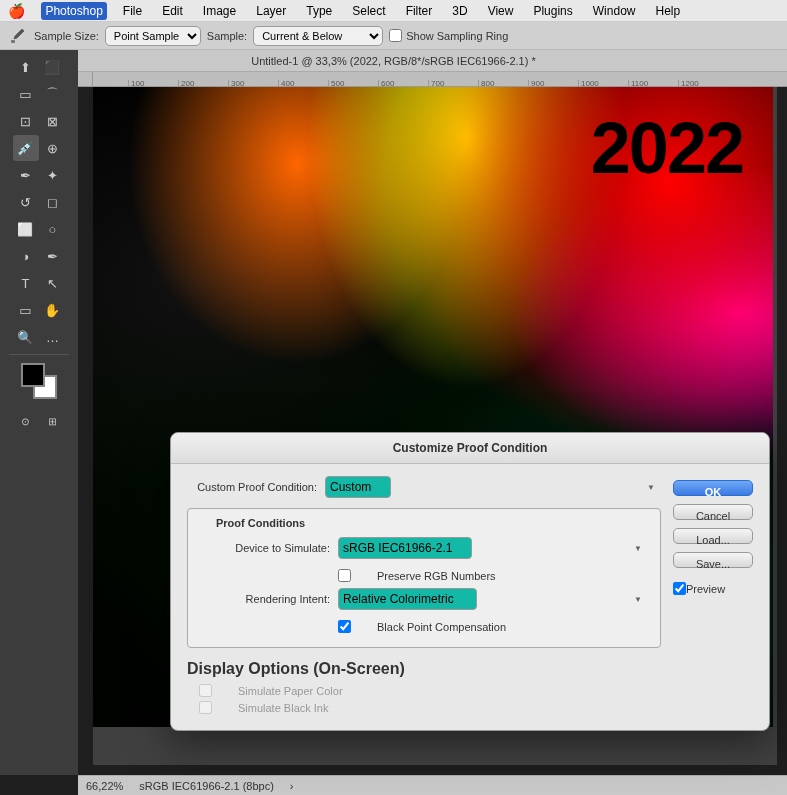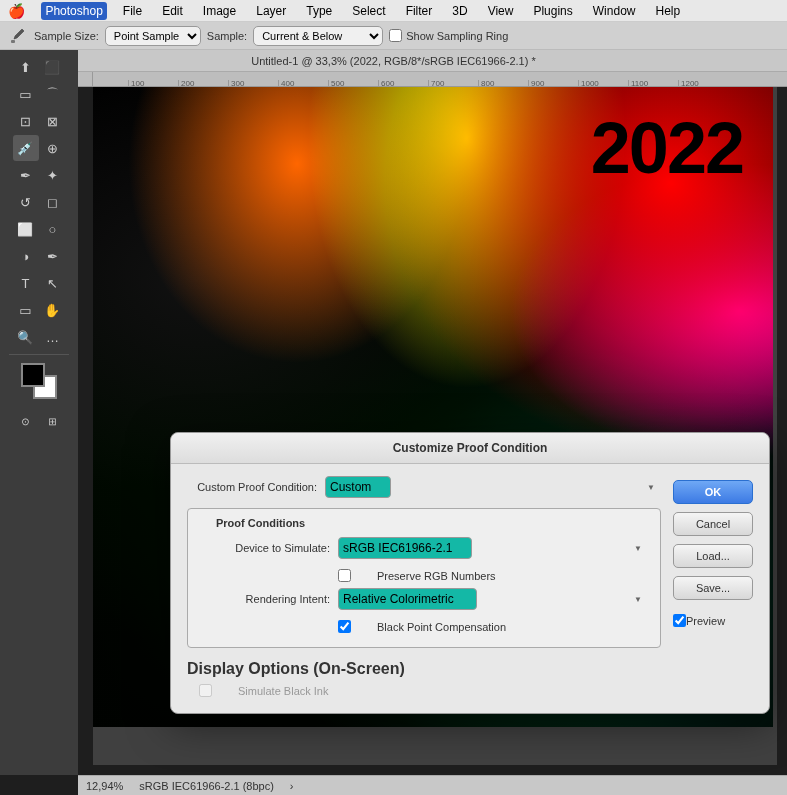--- a/index.html
+++ b/index.html
@@ -348,21 +348,21 @@
       font-size: 11px;
       color: #999;
       display: flex;
       align-items: center;
       gap: 6px;
       margin-bottom: 4px;
       padding-left: 12px;
     }
     .dialog-btn {
       width: 80px;
-      height: 24px;
+      height: 16px;
       background: linear-gradient(to bottom, #f5f5f5, #d8d8d8);
       border: 1px solid #999;
       border-radius: 5px;
       font-size: 11px;
       color: #333;
       cursor: pointer;
       text-align: center;
       line-height: 22px;
     }
     .dialog-btn.primary {
@@ -554,21 +554,21 @@
         font-size:72px;font-weight:900;
         color:#000;
         font-family: 'Arial Black', Arial, sans-serif;
         letter-spacing:-2px;
       ">2022</div>
     </div>
   </div>
 </div>
 
 <div class="status-bar">
-  <span>12,94%</span>
+  <span>66,22%</span>
   <span>sRGB IEC61966-2.1 (8bpc)</span>
   <span>›</span>
 </div>
 
 <div class="dialog">
   <div class="dialog-titlebar">Customize Proof Condition</div>
   <div class="dialog-body">
     <div class="dialog-main">
 
       <div class="form-row">
@@ -615,20 +615,24 @@
         <div class="checkbox-row">
           <input type="checkbox" checked="" style="">
           <span class="checkbox-label">Black Point Compensation</span>
         </div>
       </div>
 
       <div style="padding-top:8px;">
         <div class="display-options-label">Display Options (On-Screen)</div>
         <div class="simulate-option">
           <input type="checkbox" disabled="" style="">
+          <span class="checkbox-label" style="color:#999;">Simulate Paper Color</span>
+        </div>
+        <div class="simulate-option">
+          <input type="checkbox" disabled="" style="">
           <span class="checkbox-label" style="color:#999;">Simulate Black Ink</span>
         </div>
       </div>
 
     </div>
 
     <div class="dialog-buttons">
       <button class="dialog-btn primary">OK</button>
       <button class="dialog-btn">Cancel</button>
       <button class="dialog-btn">Load...</button>

